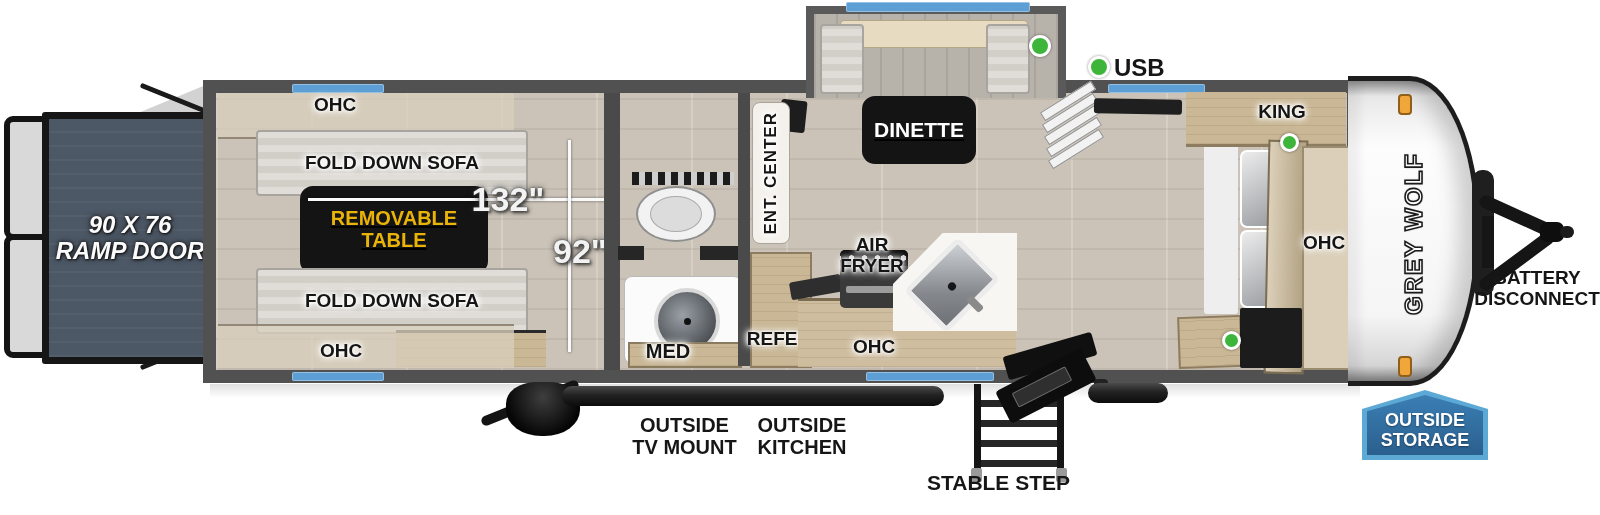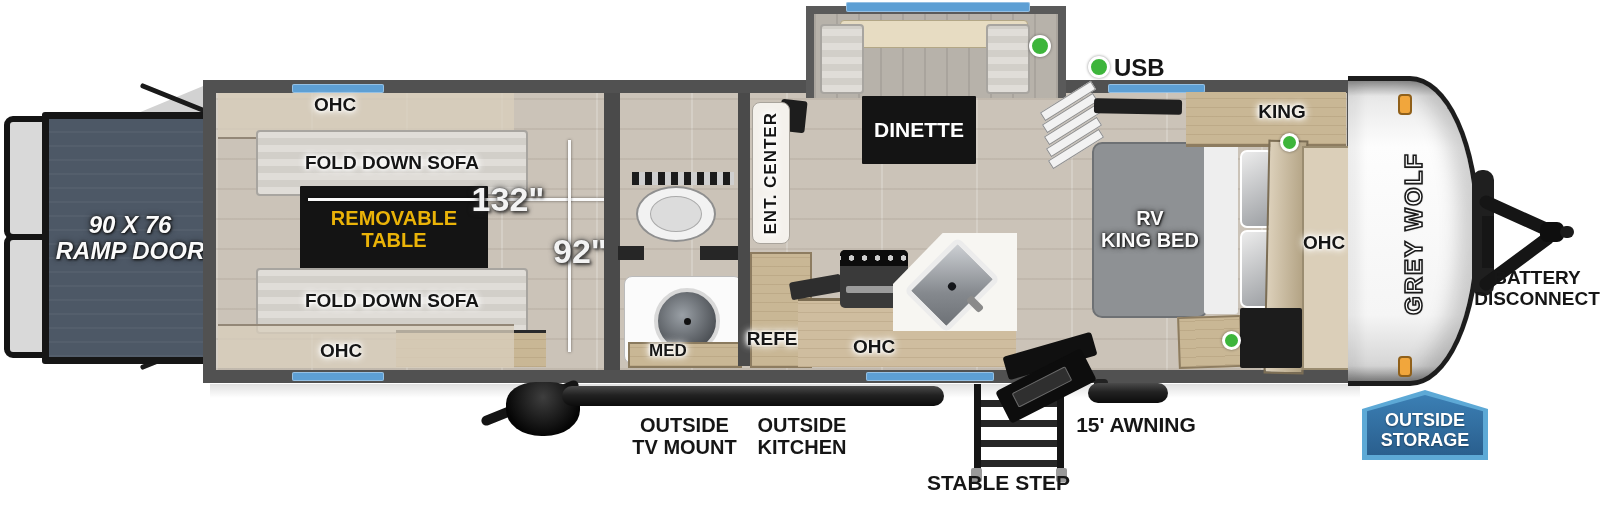--- a/index.html
+++ b/index.html
@@ -20,21 +20,21 @@
   .floor{background-color:#cbc3b8;
     background-image:repeating-linear-gradient(0deg, rgba(90,75,60,.09) 0 2px, transparent 2px 30px),
                      repeating-linear-gradient(90deg, rgba(255,255,255,.2) 0 2px, transparent 2px 95px);}
   .grayfloor{background-color:#b7b2aa;
     background-image:repeating-linear-gradient(90deg, rgba(0,0,0,.08) 0 2px, transparent 2px 22px);}
   .win{background:#5d9fd4;border-radius:2px;box-shadow:inset 0 0 0 1px rgba(255,255,255,.35);}
   .sofa{background:repeating-linear-gradient(0deg,#e0ddd8 0 7px,#d2cfc9 7px 14px);
         border:2px solid #a8a5a0;border-radius:4px;}
   .wood{background-color:#c9b795;
         background-image:repeating-linear-gradient(0deg, rgba(120,95,60,.15) 0 1px, transparent 1px 9px);}
-  .blackbox{background:#141414;border-radius:1px;}
+  .blackbox{background:#141414;border-radius:13px;text-decoration:underline;}
   .dot{width:16px;height:16px;border-radius:50%;background:#3db53b;border:3px solid #fff;
        box-shadow:0 0 3px rgba(0,0,0,.45);}
   .wall{background:#4a4a4a;}
   .vtext{writing-mode:vertical-rl;transform:rotate(180deg);}
   .tube{background:linear-gradient(180deg,#4a4a4a 0%,#222 45%,#0c0c0c 100%);border-radius:10px;}
 </style>
 </head>
 <body>
 
 <div id="canvas">
@@ -117,21 +117,21 @@
 
   <div class="abs" style="left:618px;top:246px;width:26px;height:14px;background:#262626;"></div>
   <div class="abs" style="left:700px;top:246px;width:40px;height:14px;background:#262626;"></div>
 
   <div class="abs" style="left:624px;top:276px;width:116px;height:86px;background:#fbfbfb;border:1px solid #bbb;border-radius:8px;"></div>
   <div class="abs" style="left:654px;top:288px;width:58px;height:58px;border-radius:50%;border:4px solid #d9d9d9;
               background:radial-gradient(circle at 42% 40%, #9aa0a6, #4e5257 72%);">
     <div class="abs" style="left:26px;top:26px;width:7px;height:7px;border-radius:50%;background:#111;"></div>
   </div>
   <div class="abs wood" style="left:628px;top:342px;width:110px;height:22px;border:2px solid #8a7a5e;"></div>
-  <div class="abs ctr lblB" style="left:636px;top:340px;width:64px;height:22px;font-size:17px;">MED</div>
+  <div class="abs ctr lblB" style="left:636px;top:340px;width:64px;height:22px;font-size:20px;">MED</div>
 
   <div class="abs wall" style="left:738px;top:93px;width:12px;height:273px;"></div>
   <div class="abs" style="left:780px;top:100px;width:26px;height:32px;background:#1d1d1d;border-radius:3px;transform:rotate(6deg);"></div>
   <div class="abs ctr" style="left:752px;top:102px;width:36px;height:140px;background:#f4f1ec;border:1px solid #a9a49c;border-radius:8px;">
     <span class="vtext lblB" style="font-size:17px;letter-spacing:1px;">ENT. CENTER</span>
   </div>
   <div class="abs wood" style="left:750px;top:252px;width:58px;height:112px;border:2px solid #8d7c60;"></div>
   <div class="abs ctr lblB" style="left:740px;top:328px;width:78px;height:22px;font-size:19px;">REFER</div>
 
   <div class="abs wood" style="left:798px;top:298px;width:218px;height:66px;border-top:3px solid #7b6c52;background-color:#cfbd9f;"></div>
@@ -147,30 +147,28 @@
 
   <div class="abs" style="left:893px;top:233px;width:124px;height:98px;background:#f7f6f2;
               clip-path:polygon(40% 0, 100% 0, 100% 100%, 0 100%, 0 52%);"></div>
   <div class="abs" style="left:922px;top:247px;width:60px;height:76px;transform:rotate(45deg);
               background:linear-gradient(135deg,#cdd0d4 0%,#85898e 60%,#6d7176 100%);
               border:5px solid #ececec;border-radius:6px;box-sizing:border-box;">
     <div class="abs" style="left:22px;top:30px;width:8px;height:8px;border-radius:50%;background:#14161a;"></div>
   </div>
   <div class="abs" style="left:966px;top:300px;width:18px;height:8px;background:#8a8a8a;border-radius:3px;transform:rotate(45deg);"></div>
 
+  <div class="abs ctr lblB ml" style="left:820px;top:234px;width:104px;height:44px;font-size:19px;">AIR
+FRYER</div>
   <div class="abs ctr lblB" style="left:838px;top:336px;width:72px;height:22px;font-size:19px;">OHC</div>
 
   <div class="abs" style="left:1004px;top:344px;width:92px;height:24px;background:#101010;border-radius:3px;transform:rotate(-16deg);"></div>
 
   <div class="abs" style="left:1094px;top:99px;width:88px;height:15px;background:#1f1f1f;border-radius:3px;transform:rotate(1deg);"></div>
 
-  <div class="abs ctr" style="left:1092px;top:142px;width:112px;height:172px;background:#8e9194;border:2px solid #6e7174;border-radius:10px;">
-    <span class="lblW ml" style="font-size:20px;">RV
-KING BED</span>
-  </div>
   <div class="abs" style="left:1204px;top:142px;width:34px;height:172px;background:#eeeeee;border-radius:3px;"></div>
   <div class="abs" style="left:1240px;top:150px;width:30px;height:74px;background:linear-gradient(150deg,#ececec,#9b9ea2);
               border:2px solid #fff;border-radius:7px;"></div>
   <div class="abs" style="left:1240px;top:230px;width:30px;height:74px;background:linear-gradient(150deg,#ececec,#9b9ea2);
               border:2px solid #fff;border-radius:7px;"></div>
 
   <div class="abs wood" style="left:1186px;top:92px;width:160px;height:52px;border-bottom:3px solid #8d7c60;"></div>
   <div class="abs ctr lblB" style="left:1236px;top:101px;width:92px;height:22px;font-size:19px;">KING</div>
 
   <div class="abs" style="left:1266px;top:140px;width:36px;height:230px;transform:rotate(1.2deg);
@@ -225,21 +223,20 @@
     <div class="abs" style="right:-3px;top:84px;width:11px;height:14px;background:#9a9a9a;border-radius:2px;"></div>
   </div>
   <div class="abs" style="left:998px;top:368px;width:96px;height:36px;background:#0d0d0d;border-radius:4px;transform:rotate(-27deg);">
     <div class="abs" style="left:14px;top:9px;width:58px;height:14px;background:#2f2f2f;border:1px solid #6a6a6a;border-radius:2px;"></div>
   </div>
 
   <div class="abs ctr lblX ml" style="left:612px;top:414px;width:145px;height:46px;font-size:20px;">OUTSIDE
 TV MOUNT</div>
   <div class="abs ctr lblX ml" style="left:732px;top:414px;width:140px;height:46px;font-size:20px;">OUTSIDE
 KITCHEN</div>
-  <div class="abs ctr lblX" style="left:1056px;top:412px;width:160px;height:26px;font-size:21px;">15' AWNING</div>
   <div class="abs ctr lblX" style="left:926px;top:470px;width:145px;height:26px;font-size:21px;">STABLE STEP</div>
 
   <div class="abs" style="left:1362px;top:390px;width:126px;height:70px;background:#5da9d6;
               clip-path:polygon(50% 0, 100% 27%, 100% 100%, 0 100%, 0 27%);">
     <div class="abs" style="left:5px;top:5px;width:116px;height:60px;
                 background:linear-gradient(180deg,#3b7fb4,#2a5f8e);
                 clip-path:polygon(50% 0, 100% 27%, 100% 100%, 0 100%, 0 27%);
                 display:flex;align-items:flex-end;justify-content:center;">
       <span class="ml" style="font-size:18px;font-weight:bold;color:#fff;text-align:center;margin-bottom:5px;
                    text-shadow:0 1px 2px rgba(0,0,0,.4);">OUTSIDE

